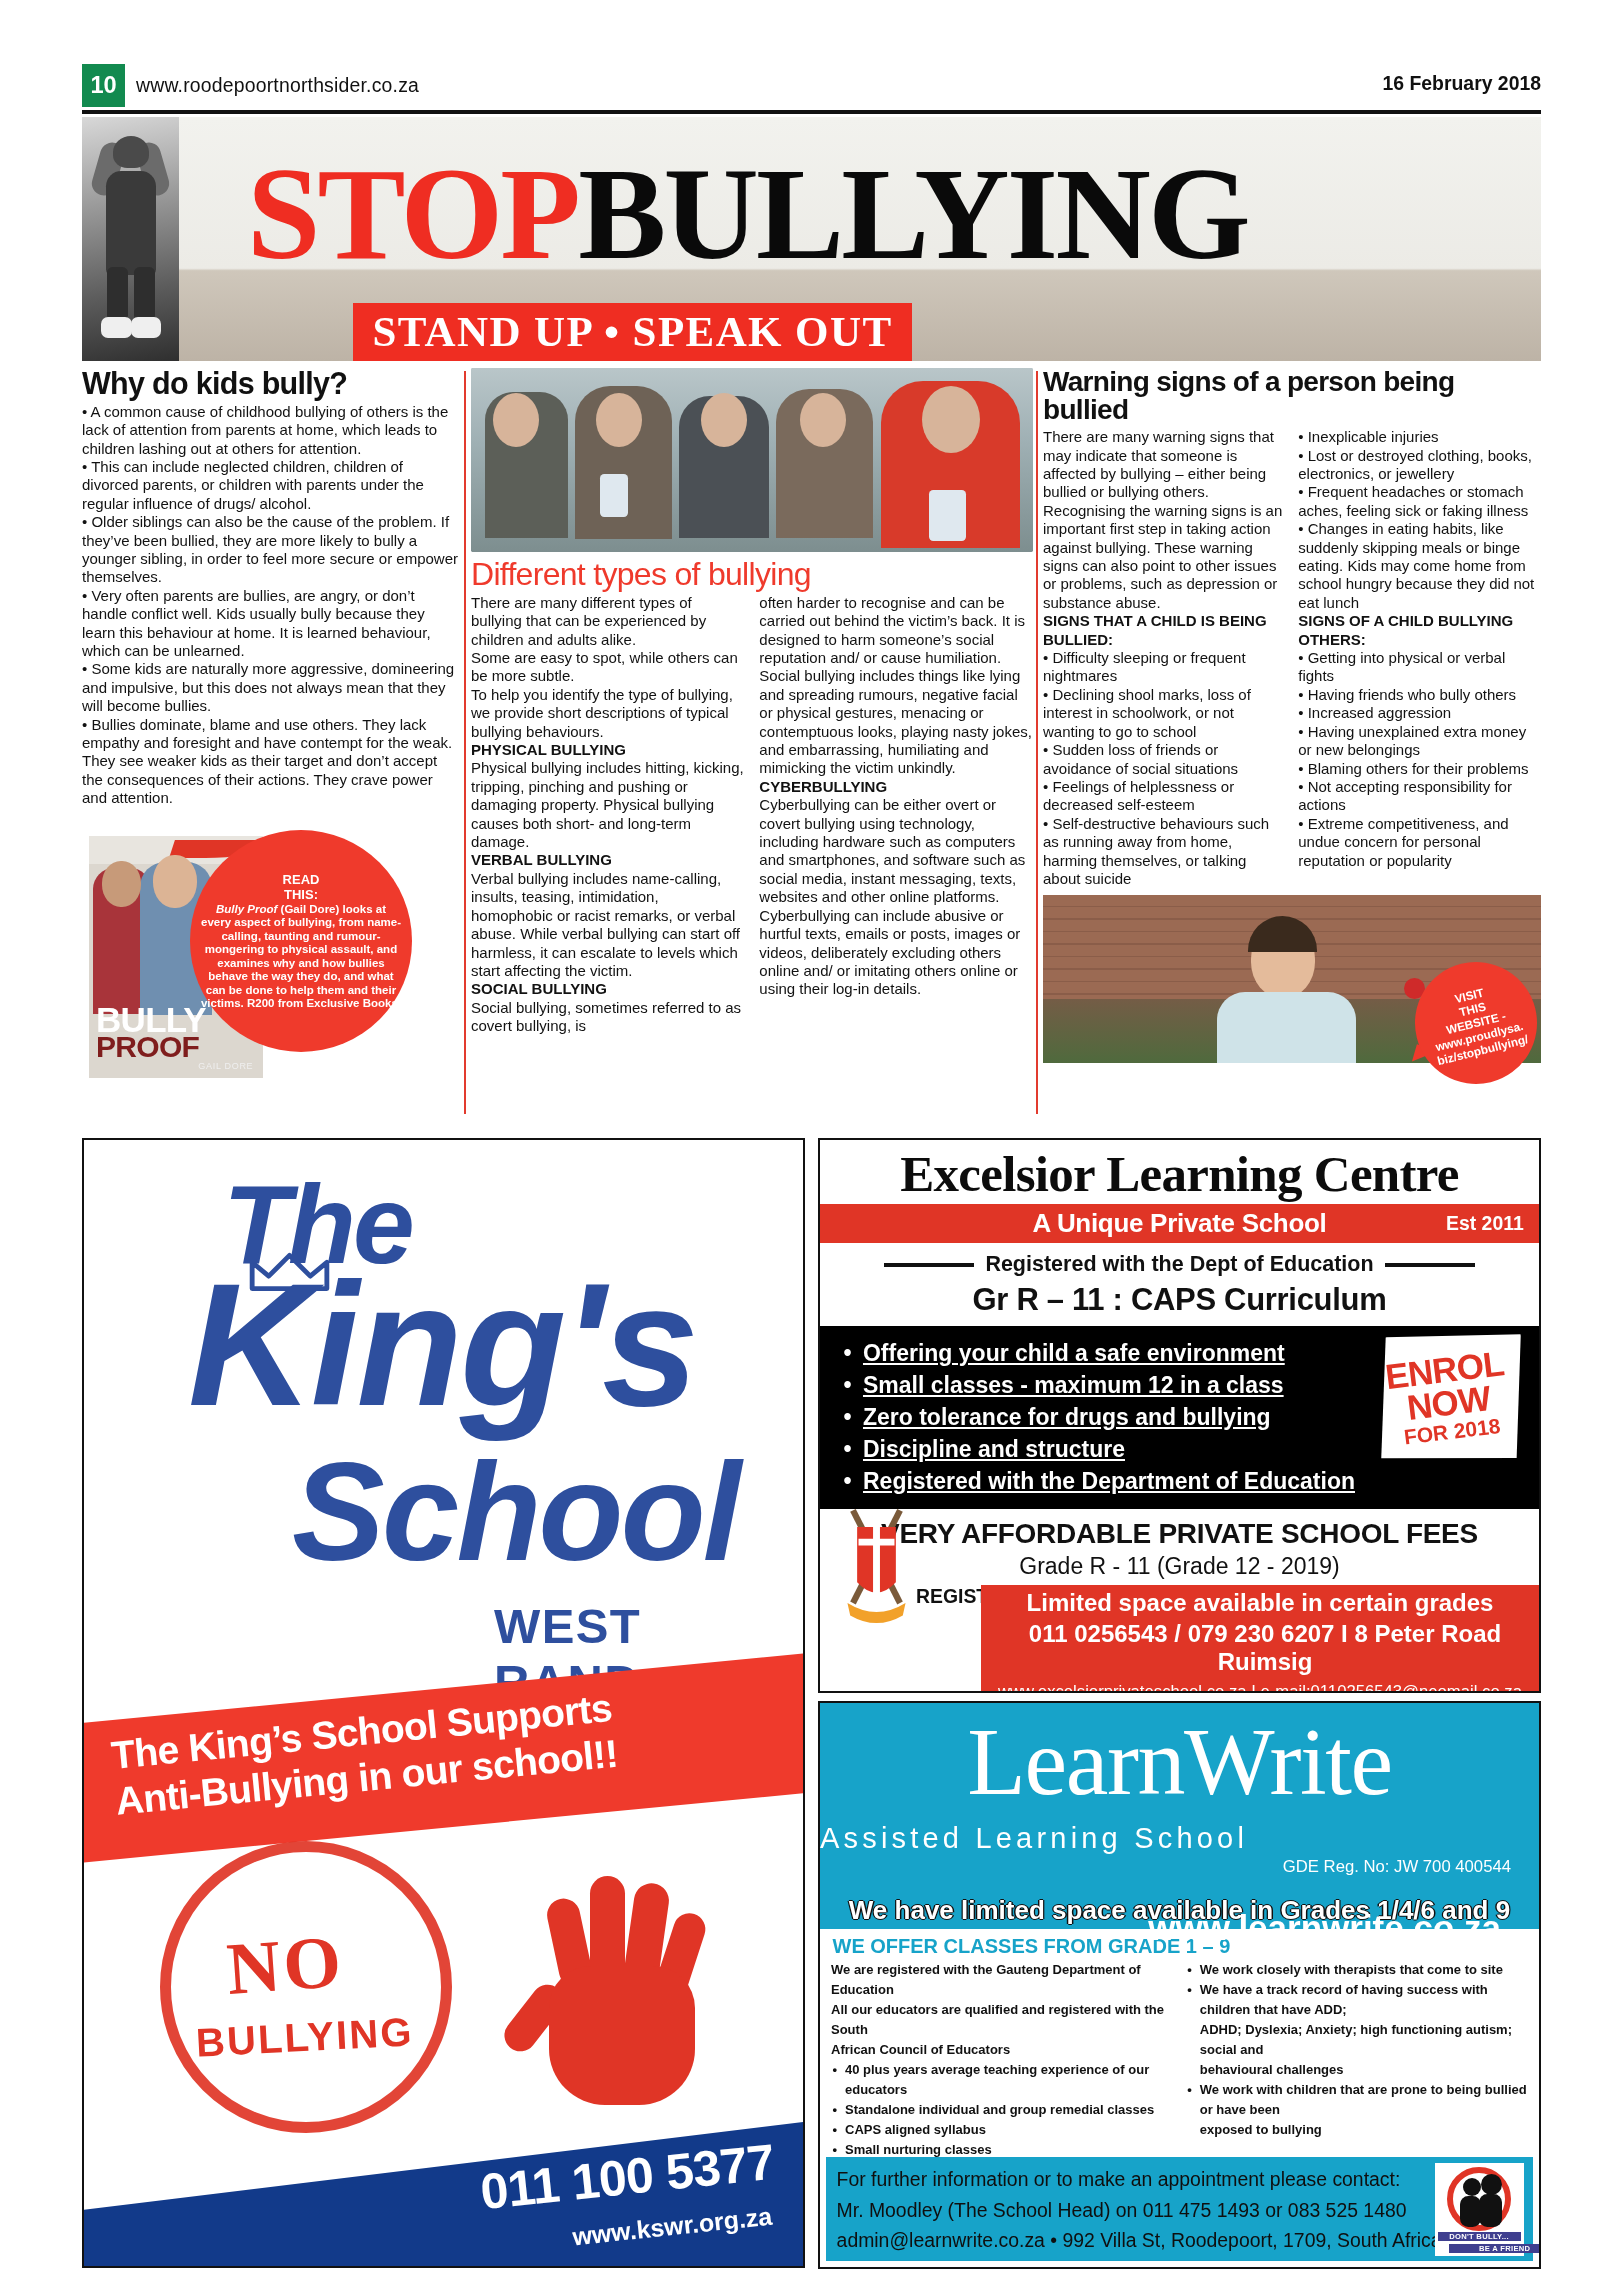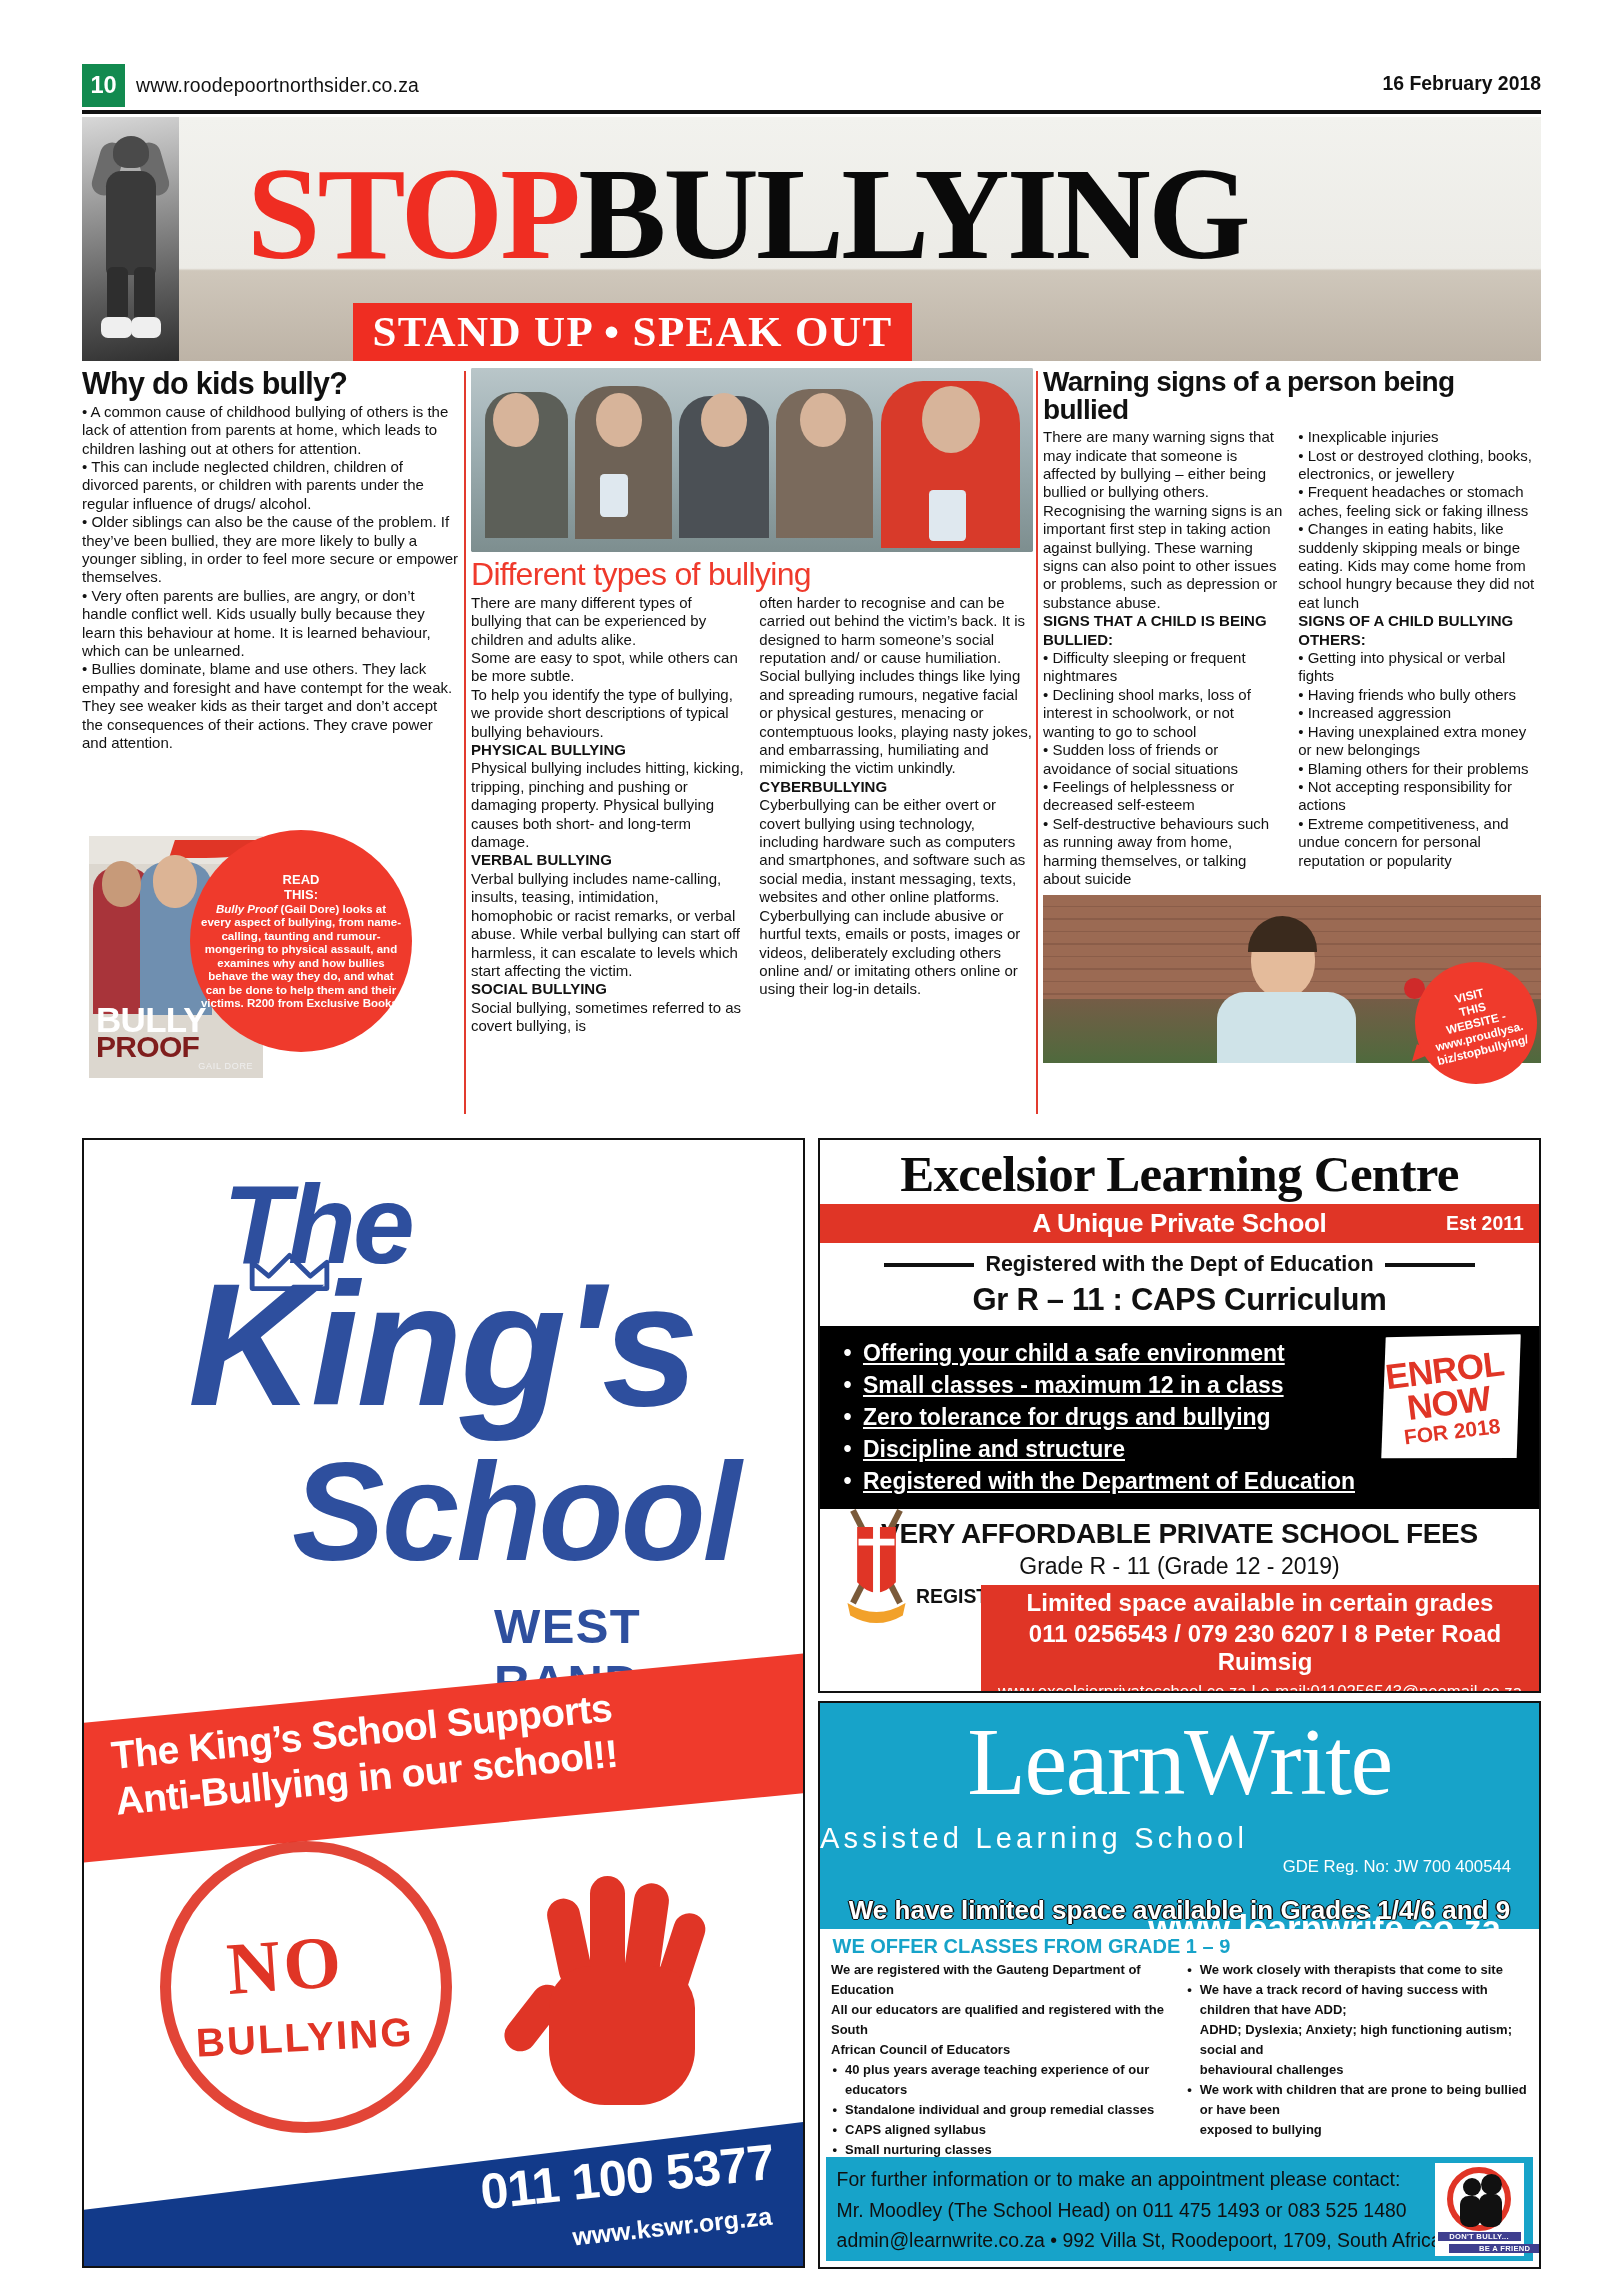--- a/index.html
+++ b/index.html
@@ -248,20 +248,21 @@
     <div class="vrule vrule-1"></div>
     <div class="vrule vrule-2"></div>
 
     <div class="col col-a">
       <h2 class="sec">Why do kids bully?</h2>
       <div class="body" id="colA">
           <p>• A common cause of childhood bullying of others is the lack of attention from parents at home, which leads to children lashing out at others for attention.</p>
           <p>• This can include neglected children, children of divorced parents, or children with parents under the regular influence of drugs/ alcohol.</p>
           <p>• Older siblings can also be the cause of the problem. If they’ve been bullied, they are more likely to bully a younger sibling, in order to feel more secure or empower themselves.</p>
           <p>• Very often parents are bullies, are angry, or don’t handle conflict well. Kids usually bully because they learn this behaviour at home. It is learned behaviour, which can be unlearned.</p>
+          <p>• Some kids are naturally more aggressive, domineering and impulsive, but this does not always mean that they will become bullies.</p>
           <p>• Bullies dominate, blame and use others. They lack empathy and foresight and have contempt for the weak. They see weaker kids as their target and don’t accept the consequences of their actions. They crave power and attention.</p>
         </div>
       <div class="readwrap">
         <div class="bookimg">
           <div class="topband"></div>
             <div class="swoosh"></div>
           <div class="k1"></div>
             <div class="k2"></div>
           <div class="face1"></div>
             <div class="face2"></div>

